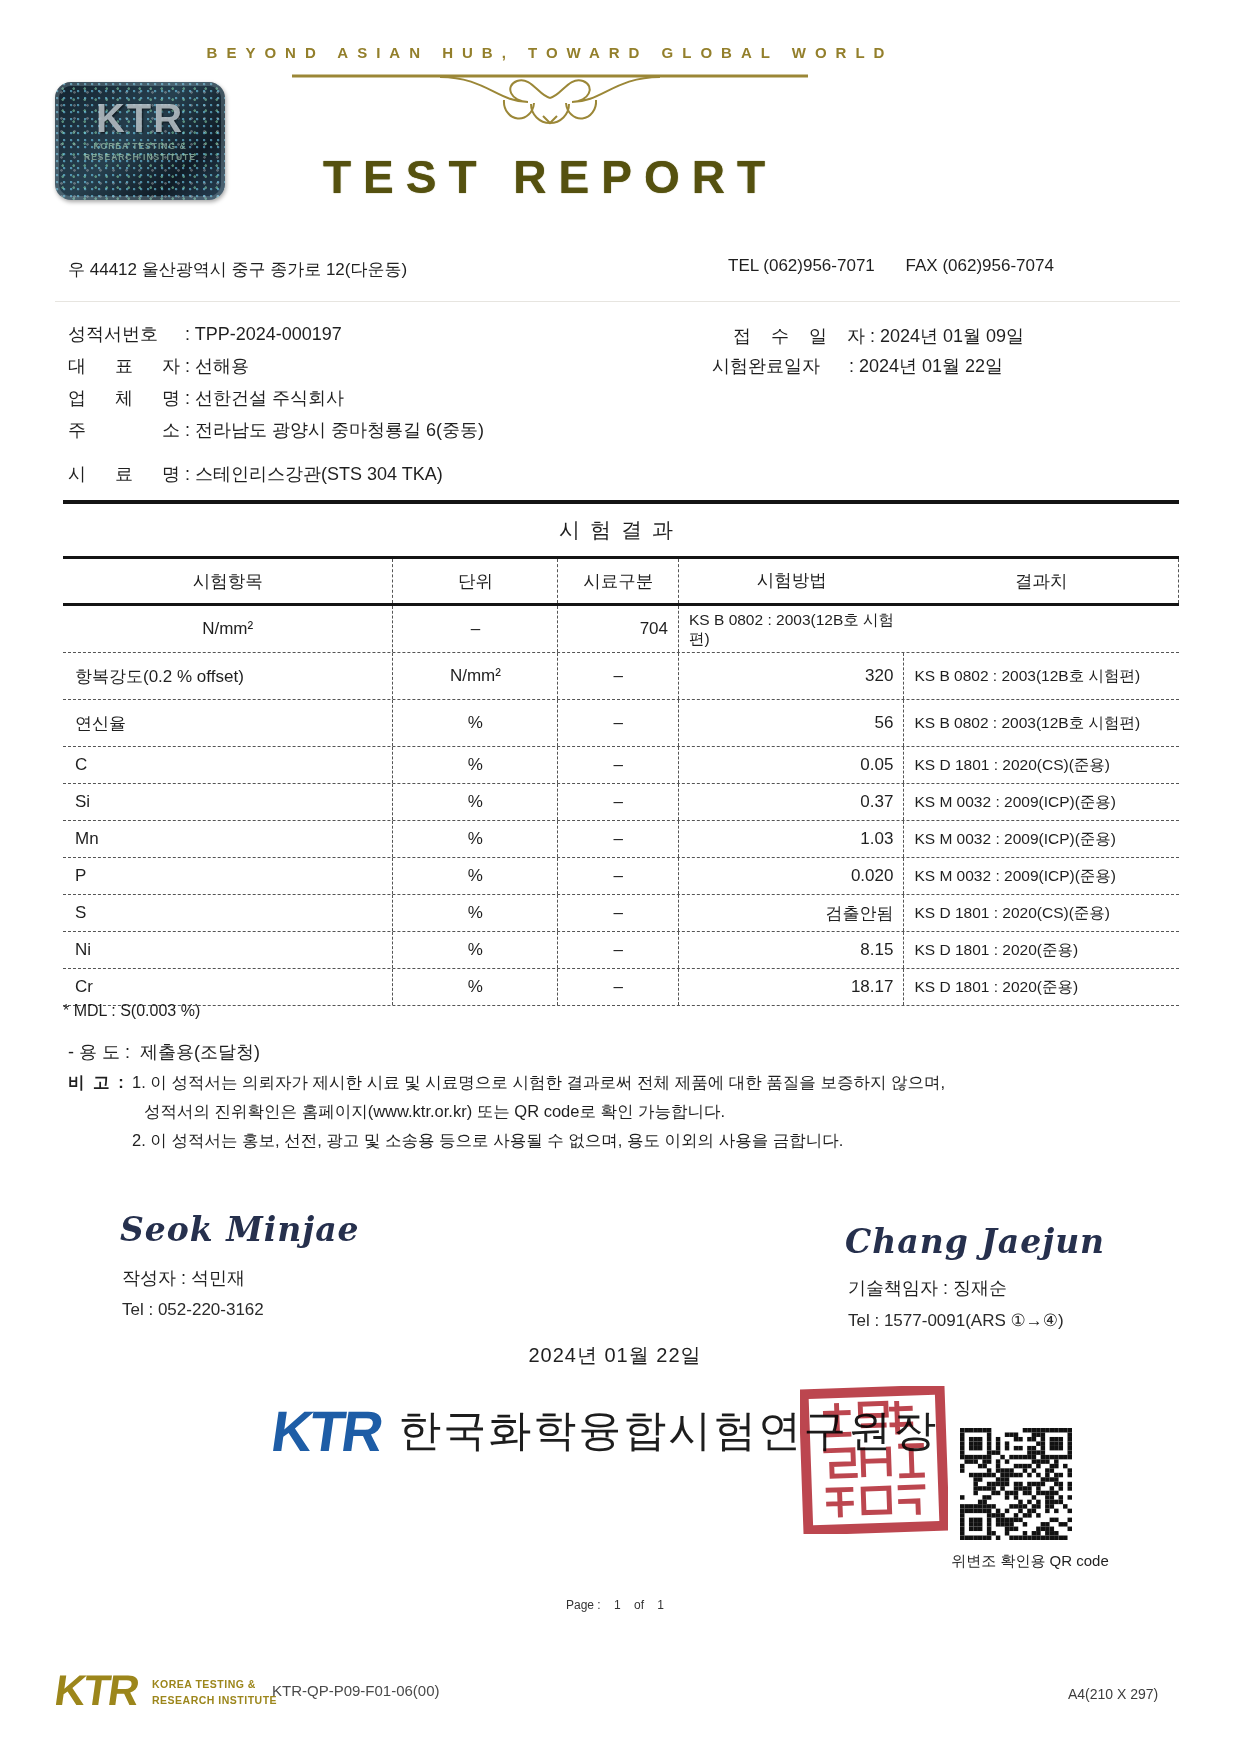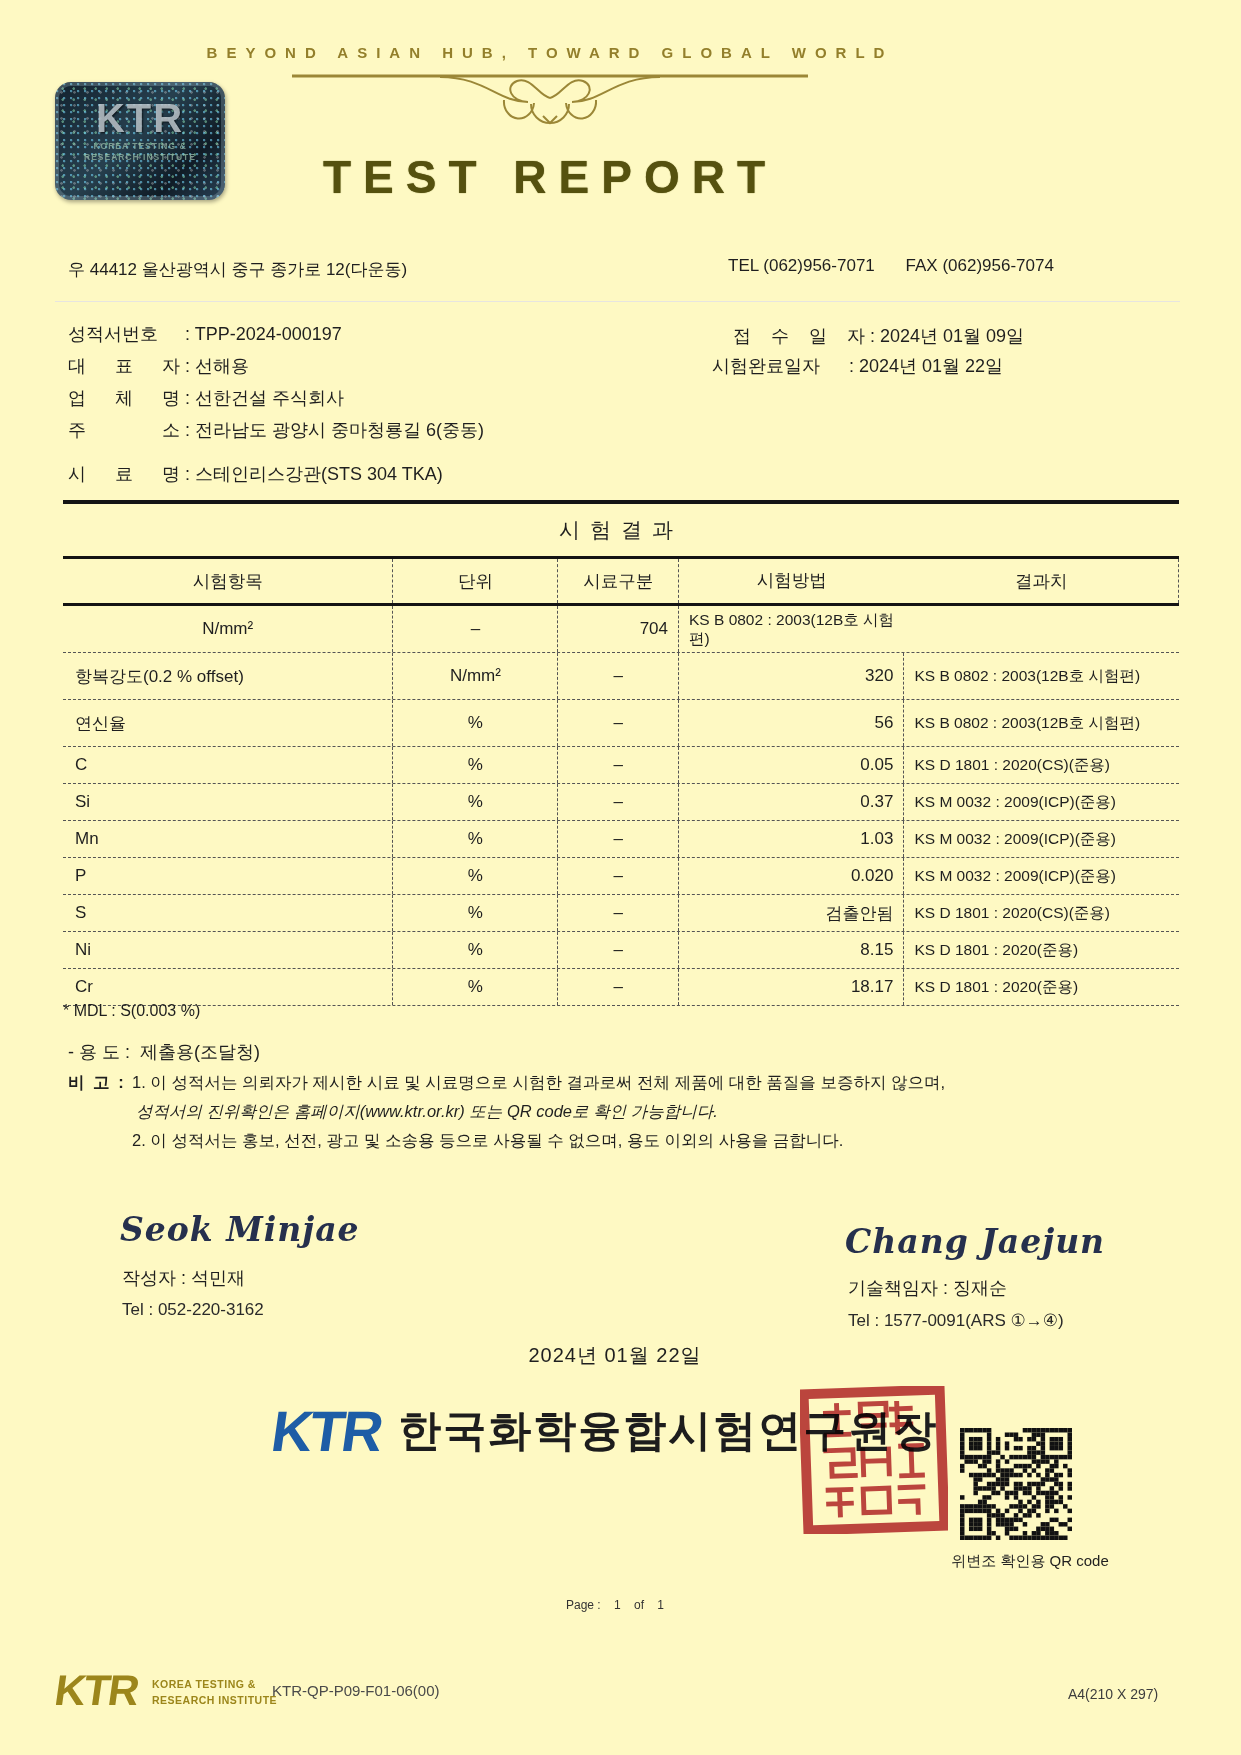--- a/index.html
+++ b/index.html
@@ -1,16 +1,16 @@
 <!DOCTYPE html>
 <html><head>
 <meta charset="utf-8">
 <style>
   html,body{margin:0;padding:0;background:#e9e9e7;}
-  .page{position:relative;width:1241px;height:1755px;margin:0 auto;background:#fef9c3;
+  .page{position:relative;width:1241px;height:1755px;margin:0 auto;background:#ffffff;
         font-family:"Liberation Sans",sans-serif;color:#1f1f1f;overflow:hidden;}
   .abs{position:absolute;}
 
   
   .tagline{top:44px;left:0;width:1100px;text-align:center;font-size:15px;font-weight:bold;
            letter-spacing:9px;color:#937f2b;}
   .ornament{top:72px;left:290px;}
   .holo{top:82px;left:55px;width:170px;height:118px;border-radius:16px;
         background-image:
           radial-gradient(circle at 30% 30%, rgba(120,220,255,.55) 0 1px, transparent 1.6px),
@@ -53,33 +53,33 @@
   .drow.tall{height:46px;}
   .drow.short{height:36px;}
   .drow + .drow{border-top:1.5px dashed #555;}
   .drow.last{border-bottom:1.5px dashed #555;}
   .mdl{top:1002px;left:63px;font-size:16px;}
   .usage{top:1040px;left:68px;font-size:18px;}
 
   
   .notes-label{top:1072px;left:68px;font-size:16.5px;font-weight:bold;letter-spacing:2px;}
   .note-line{left:132px;font-size:16.5px;white-space:nowrap;}
-  .note-indent{left:136px;font-style:italic;}
+  .note-indent{left:144px;}
 
   
   .script{font-family:"DejaVu Serif",serif;font-style:italic;font-weight:bold;
           font-size:33px;color:#26304d;letter-spacing:1px;}
   .sig-sub{font-size:18px;}
   .sig-tel{font-size:17px;color:#2a2a2a;}
 
   
   .issue-date{top:1342px;left:365px;width:500px;text-align:center;font-size:20px;letter-spacing:1px;}
   .org-line{top:1398px;left:272px;display:flex;align-items:center;gap:18px;}
   .ktr-blue{font-size:57px;font-weight:900;letter-spacing:-3px;color:#1e5da6;transform:skewX(-8deg);}
-  .org-name{font-size:43px;font-weight:bold;letter-spacing:2px;color:#1d1d1d;}
+  .org-name{font-size:43px;font-weight:normal;letter-spacing:2px;color:#1d1d1d;}
   .seal{top:1386px;left:800px;z-index:5;opacity:.9;mix-blend-mode:multiply;}
   .qr{top:1428px;left:960px;}
   .qr-caption{top:1552px;left:880px;width:300px;text-align:center;font-size:15px;}
 
   
   .page-ind{top:1598px;left:365px;width:500px;text-align:center;font-size:12px;color:#333;white-space:pre;}
   .ktr-gold{top:1666px;left:55px;font-size:43px;font-weight:900;letter-spacing:-2px;
             color:#9c861b;transform:skewX(-8deg);}
   .gold-sub{left:152px;font-size:10.5px;font-weight:bold;color:#9c861b;letter-spacing:.5px;}
   .doc-code{top:1682px;left:272px;font-size:15px;color:#4a4a4a;}

